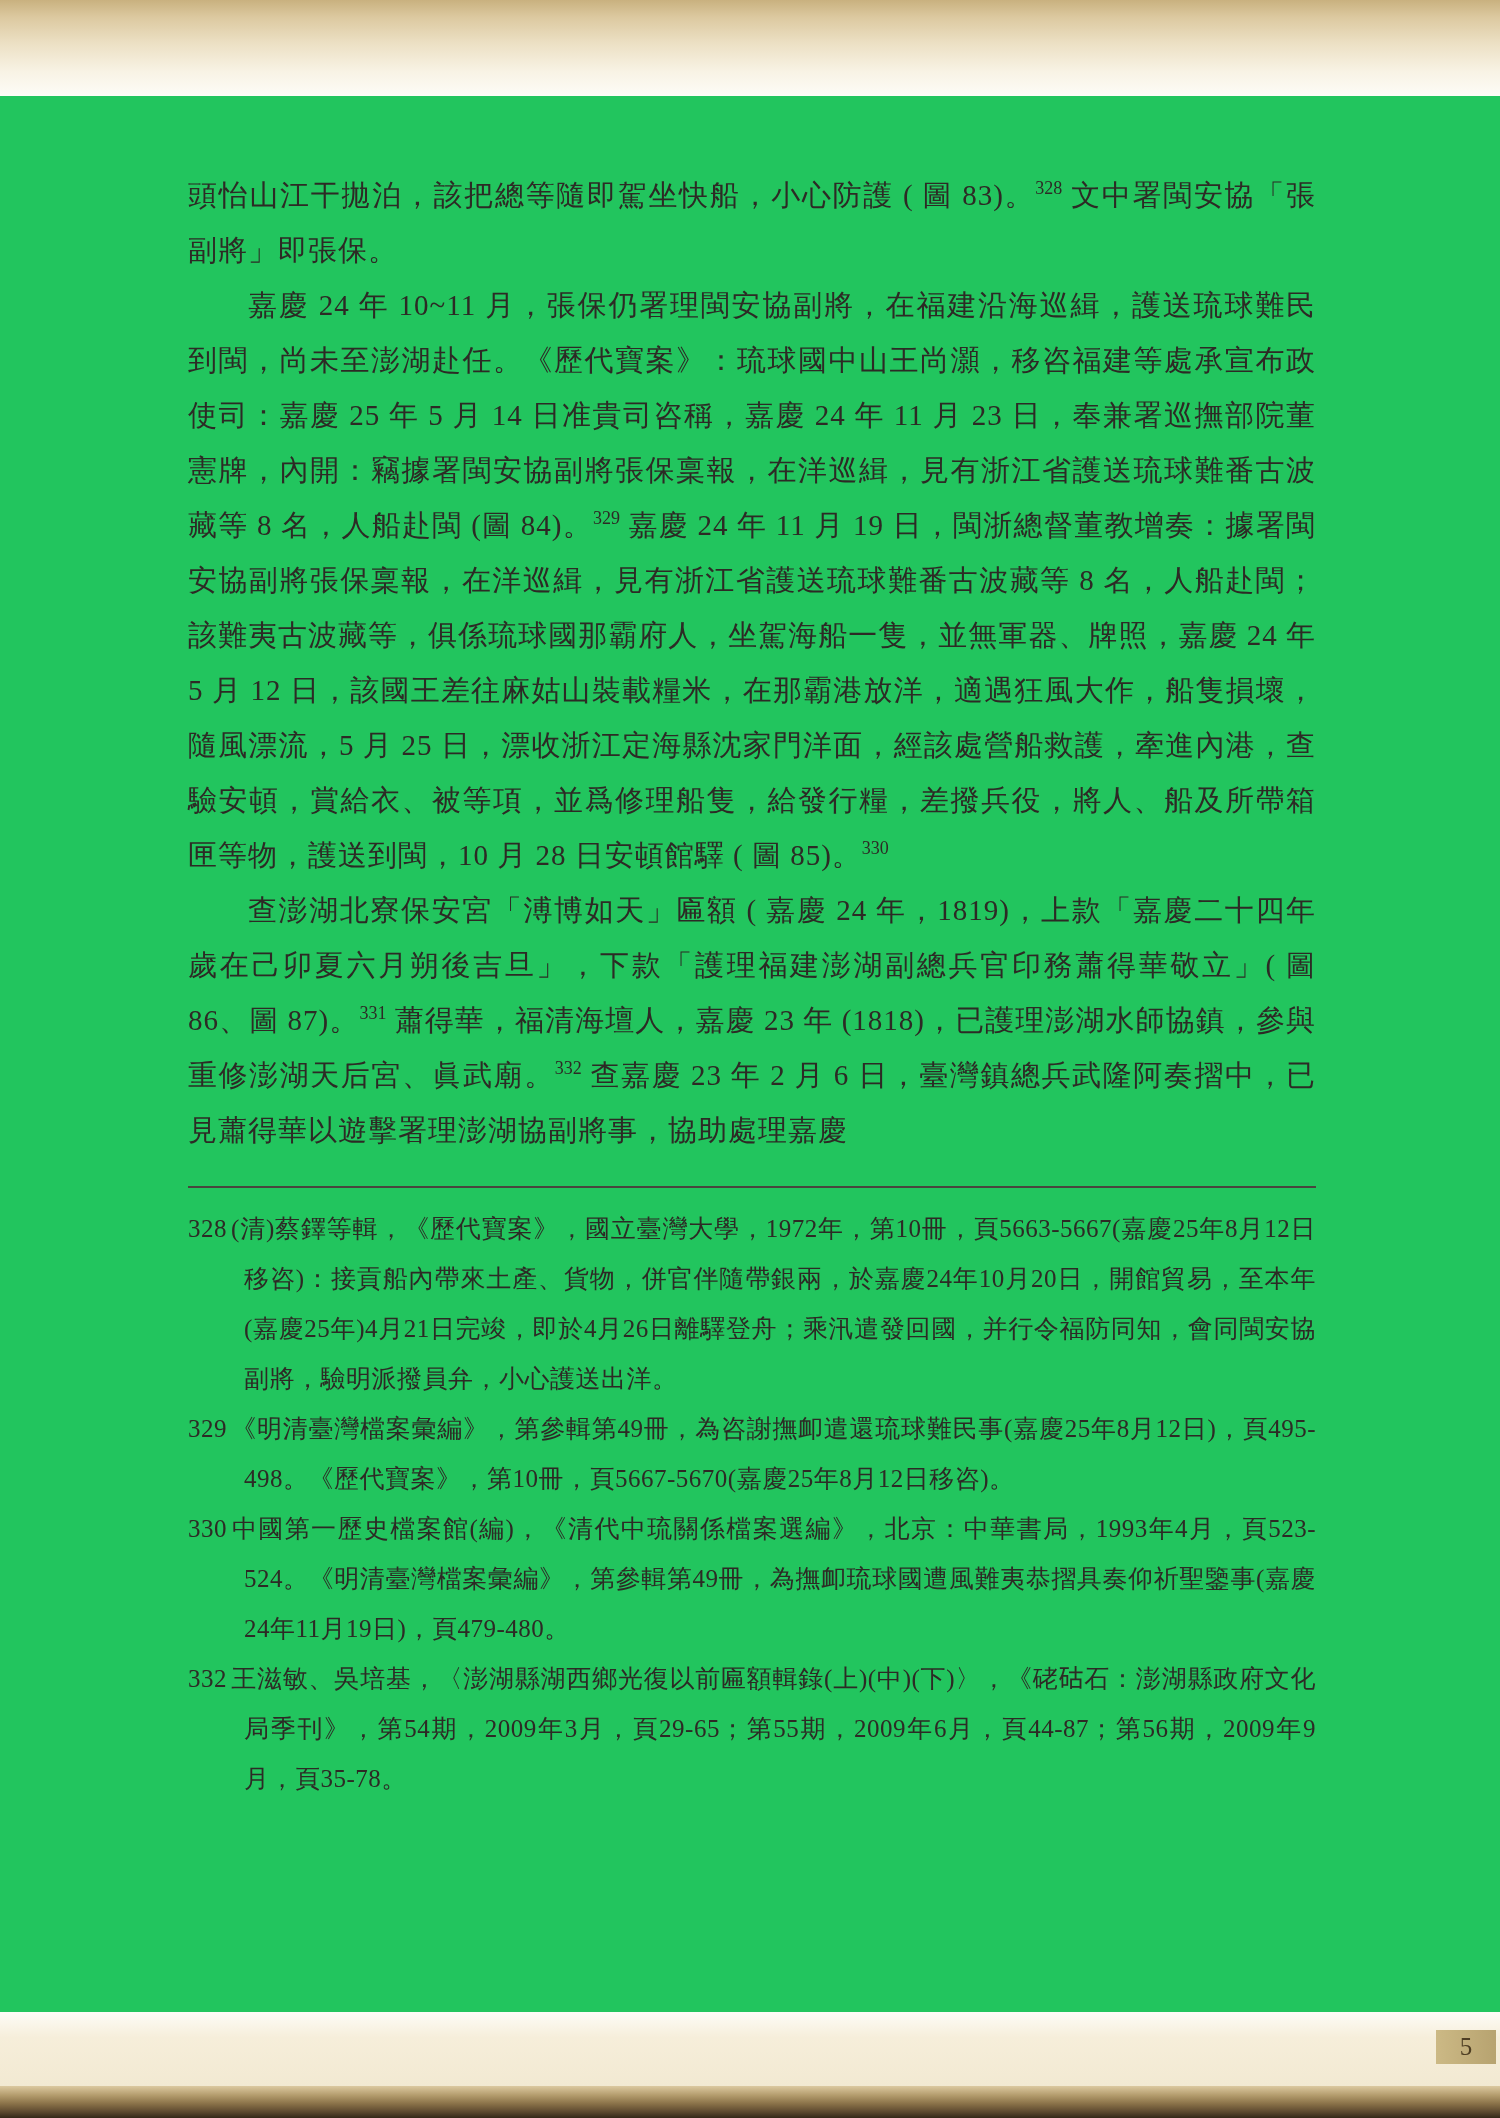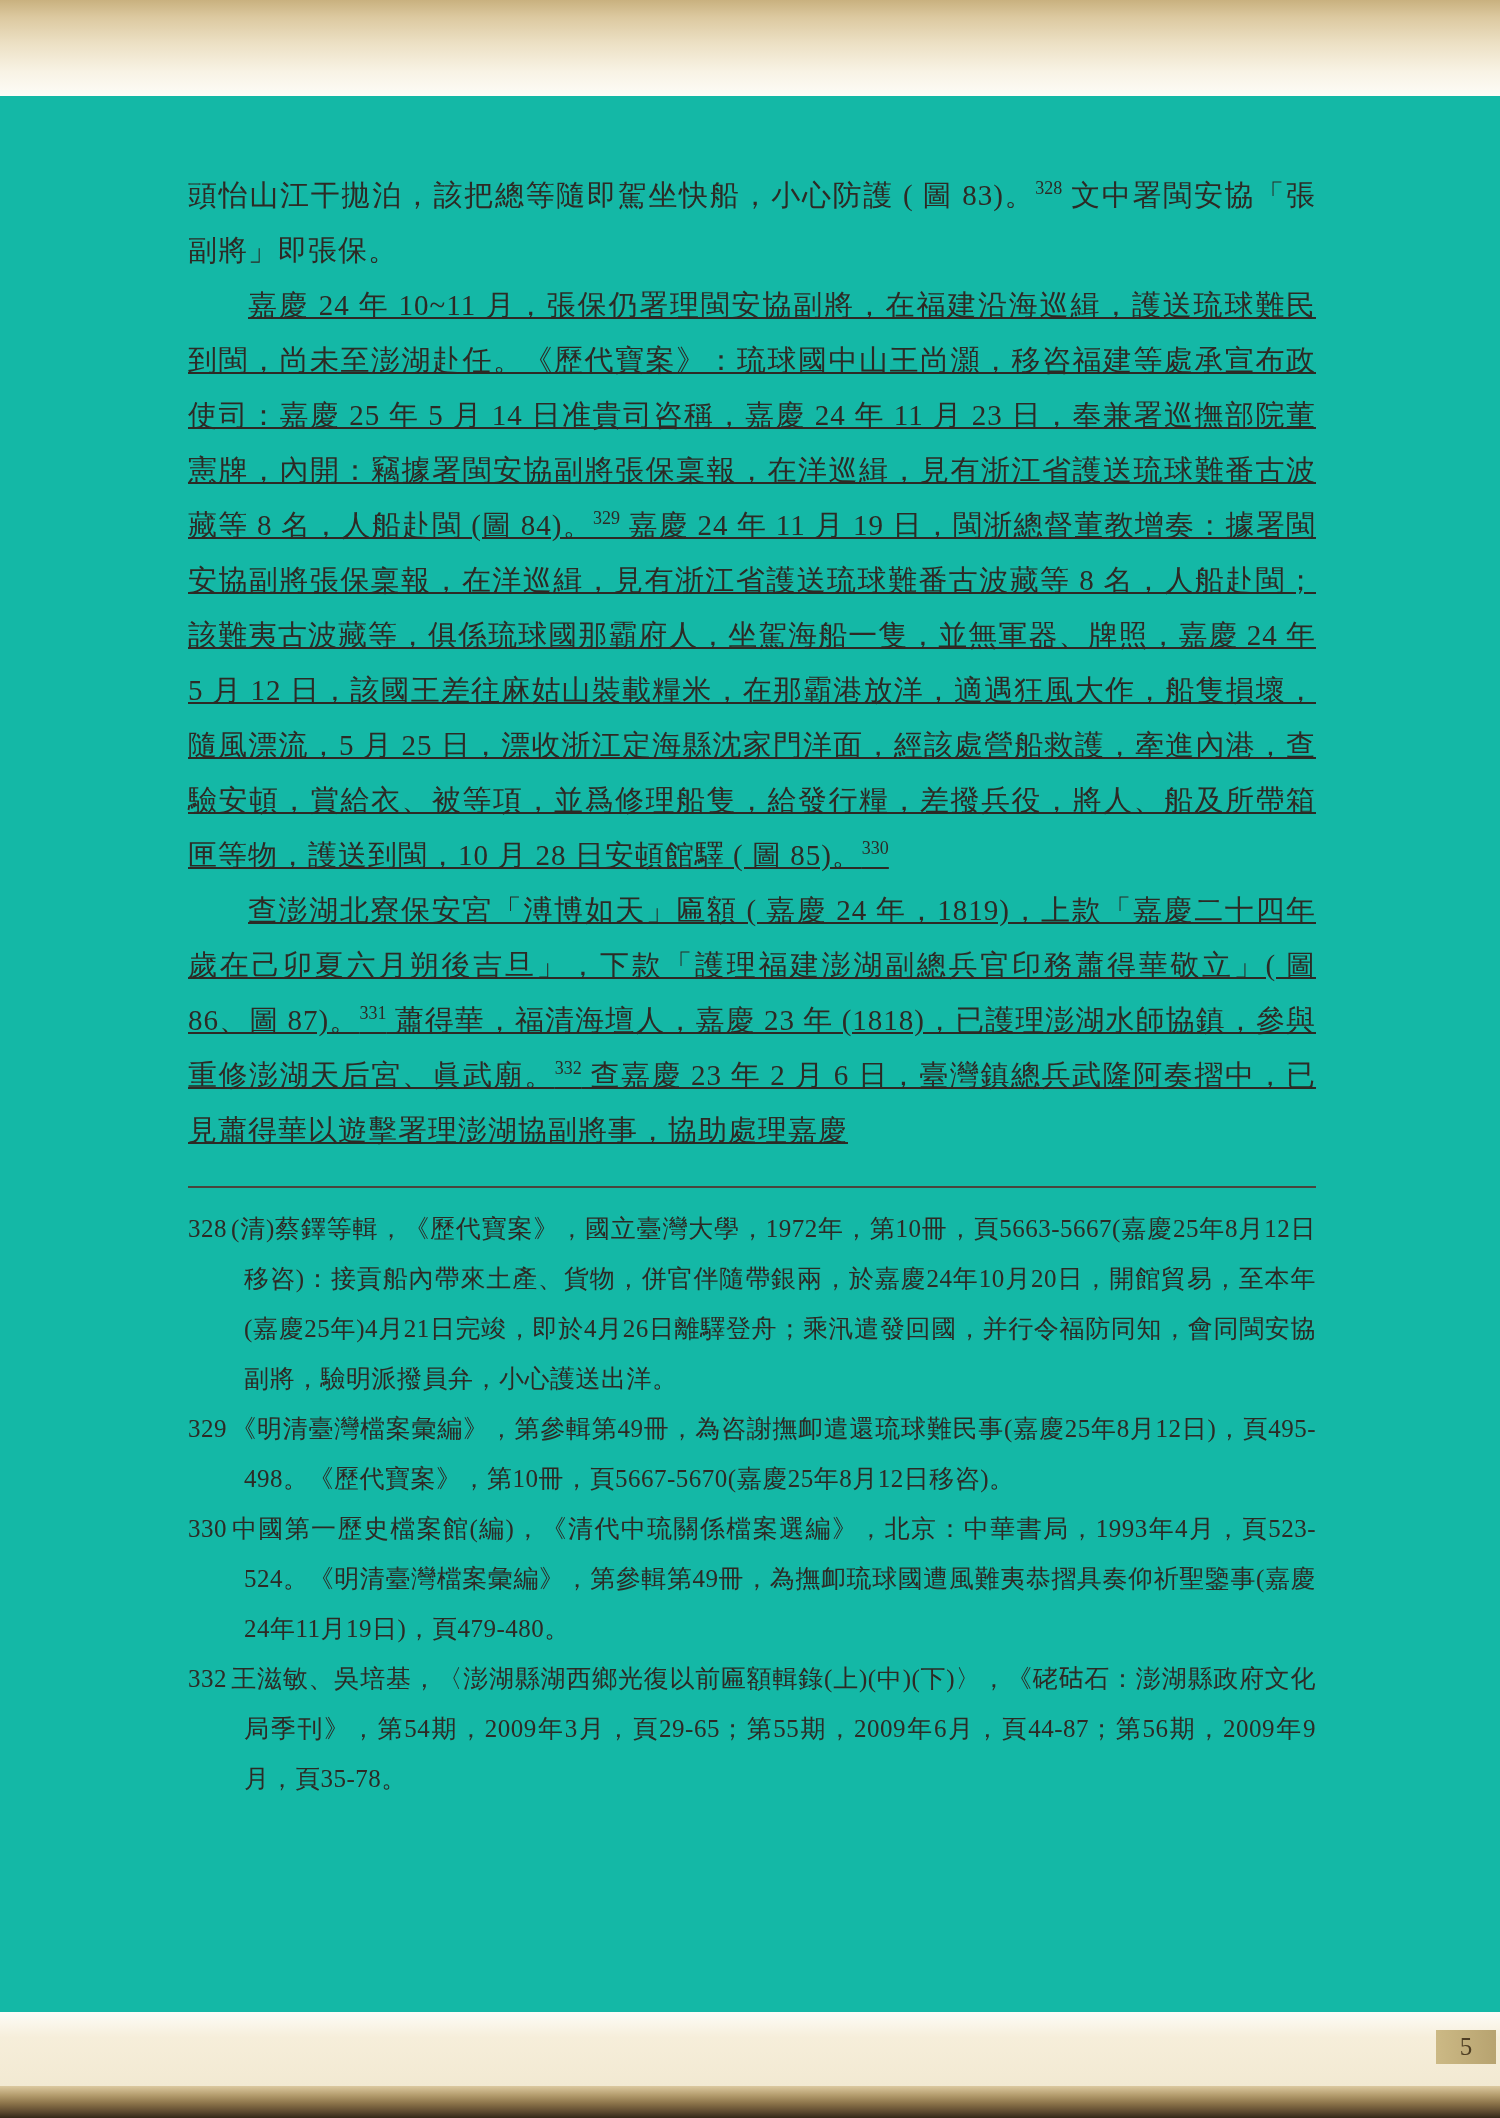--- a/index.html
+++ b/index.html
@@ -1,36 +1,36 @@
 <!DOCTYPE html>
 <html><head>
 <meta charset="utf-8">
 <style>
   html, body { margin: 0; padding: 0; background: #e9e0cc; }
   .page {
     position: relative;
     width: 1500px;
     height: 2118px;
-    background: #14b8a6;
+    background: #22c55e;
     overflow: hidden;
     font-family: "Liberation Serif", "DejaVu Serif", serif;
   }
   .top-band {
     position: absolute; top: 0; left: 0; width: 100%; height: 96px;
     background: linear-gradient(180deg, #c9b17f 0%, #dcc9a0 18%, #ece0c4 45%, #f8f3e5 75%, #fdfcf7 100%);
   }
   .content {
     position: absolute; left: 188px; top: 168px; width: 1128px;
   }
   .body-text {
     font-size: 29px; line-height: 55px; color: #2d2a25;
     text-align: justify; letter-spacing: 1px;
   }
   .body-text p { margin: 0; }
-  .body-text p.indent { text-indent: 60px; text-decoration: underline; }
+  .body-text p.indent { text-indent: 60px; }
   sup.fnref {
     font-size: 18px; line-height: 0; vertical-align: super; letter-spacing: 0;
   }
   .fn-divider {
     margin: 28px 0 0 0; border: none; border-top: 2px solid #49453e; width: 100%;
   }
   .footnotes {
     margin-top: 16px; font-size: 25px; line-height: 50px; color: #2d2a25;
     text-align: justify; letter-spacing: 0.5px;
   }

